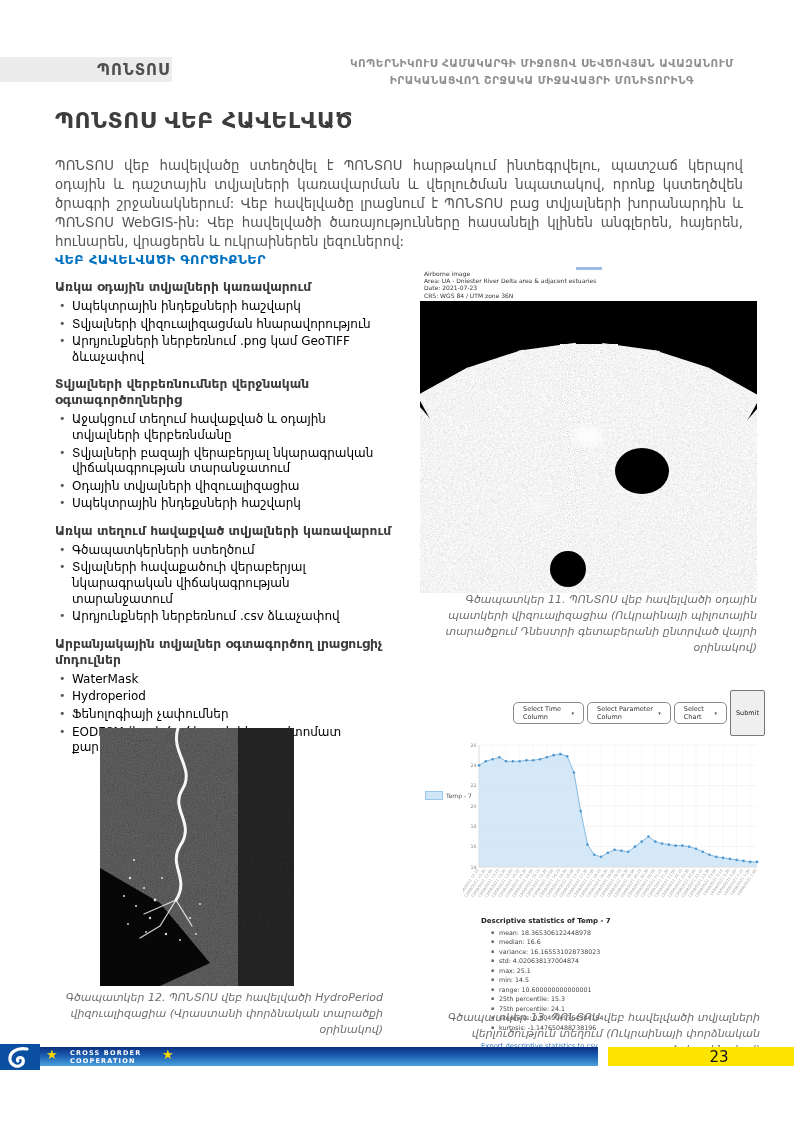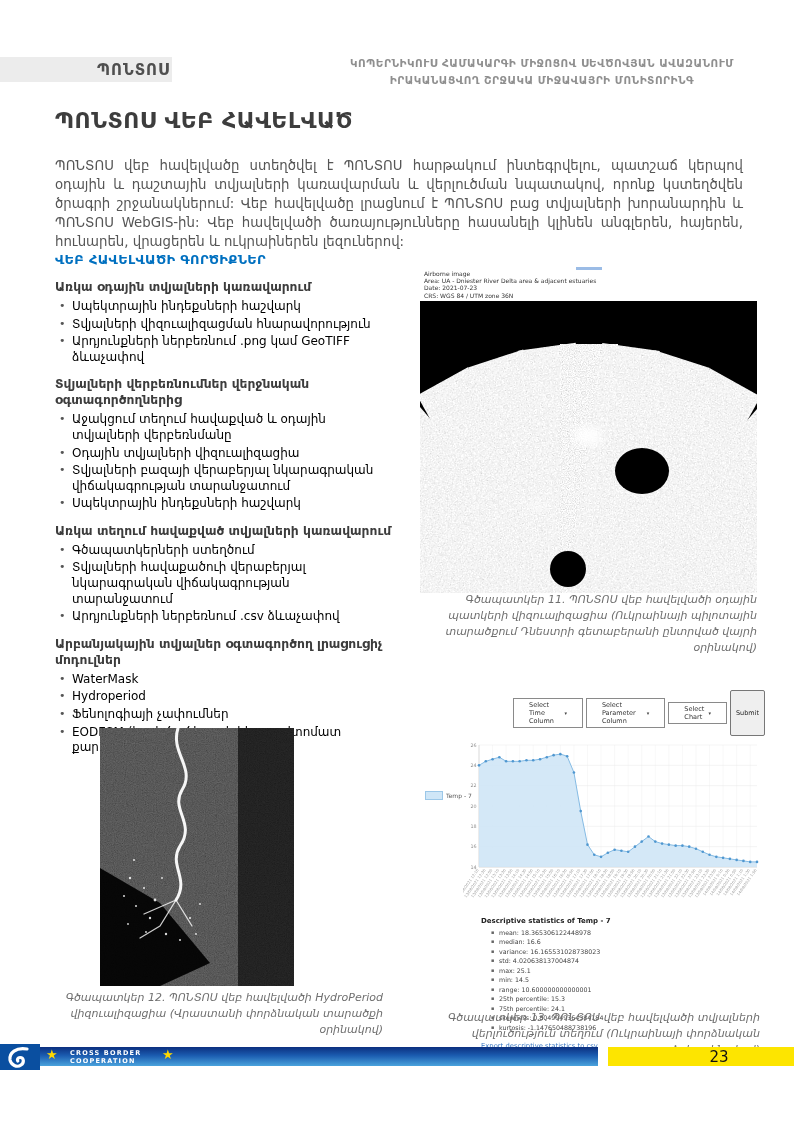--- a/index.html
+++ b/index.html
@@ -29,22 +29,22 @@
   .fig11-link{position:absolute;left:50%;top:1px;width:26px;height:3px;background:#9bbce6;transform:translateX(-50%);}
   .fig11-meta{font-size:6px;line-height:1.2;color:#333;}
   .caption{font-size:11px;font-style:italic;color:#6f6f6f;line-height:1.45;text-align:right;}
   .caption11{position:absolute;left:420px;top:592px;width:337px;}
   
   .fig12{position:absolute;left:100px;top:728px;width:194px;height:258px;background:#000;}
   .caption12{position:absolute;left:38px;top:990px;width:345px;}
   
   .fig13{position:absolute;left:425px;top:690px;width:340px;}
   .controls{margin-left:88px;display:flex;gap:3px;align-items:center;}
-  .fake-select{border:1px solid #8a8a8a;border-radius:0;background:#fff;color:#333;
-               font-size:6.5px;padding:2px 15px;display:inline-flex;align-items:center;gap:4px;}
+  .fake-select{border:1px solid #8a8a8a;border-radius:5px;background:#fff;color:#333;
+               font-size:6.5px;padding:2px 9px;display:inline-flex;align-items:center;gap:4px;}
   .fake-select .arrow{font-size:5px;color:#444;}
   .submit-btn{border:1px solid #777;border-radius:2px;background:#efefef;color:#222;font-size:6.5px;padding:18px 5px;}
   .chart-row{position:relative;margin-top:3px;}
   .legend{position:absolute;left:0;top:52px;display:flex;align-items:center;gap:3px;}
   .legend-swatch{width:16px;height:7px;background:#cfe6f7;border:1px solid #9bc7e8;}
   .legend-label{font-size:6px;color:#555;}
   .chart-svg{display:block;margin-left:38px;}
   .stats-block{margin-left:56px;margin-top:2px;}
   .stats-title{font-size:7px;font-weight:bold;color:#222;margin-bottom:4px;}
   .stats-list{list-style:none;margin:0;padding:0 0 0 10px;}
@@ -87,22 +87,22 @@
         <ul>
           <li>Սպեկտրային ինդեքսների հաշվարկ</li>
           <li>Տվյալների վիզուալիզացման հնարավորություն</li>
           <li>Արդյունքների ներբեռնում .png կամ GeoTIFF ձևաչափով</li>
         </ul>
       </div>
       <div class="section">
         <div class="sec-heading">Տվյալների վերբեռնումներ վերջնական օգտագործողներից</div>
         <ul>
           <li>Աջակցում տեղում հավաքված և օդային տվյալների վերբեռնմանը</li>
+          <li>Տվյալների բազայի վերաբերյալ նկարագրական վիճակագրության տարանջատում</li>
           <li>Օդային տվյալների վիզուալիզացիա</li>
-          <li>Տվյալների բազայի վերաբերյալ նկարագրական վիճակագրության տարանջատում</li>
           <li>Սպեկտրային ինդեքսների հաշվարկ</li>
         </ul>
       </div>
       <div class="section">
         <div class="sec-heading">Առկա տեղում հավաքված տվյալների կառավարում</div>
         <ul>
           <li>Գծապատկերների ստեղծում</li>
           <li>Տվյալների հավաքածուի վերաբերյալ նկարագրական վիճակագրության տարանջատում</li>
           <li>Արդյունքների ներբեռնում .csv ձևաչափով</li>
         </ul>

